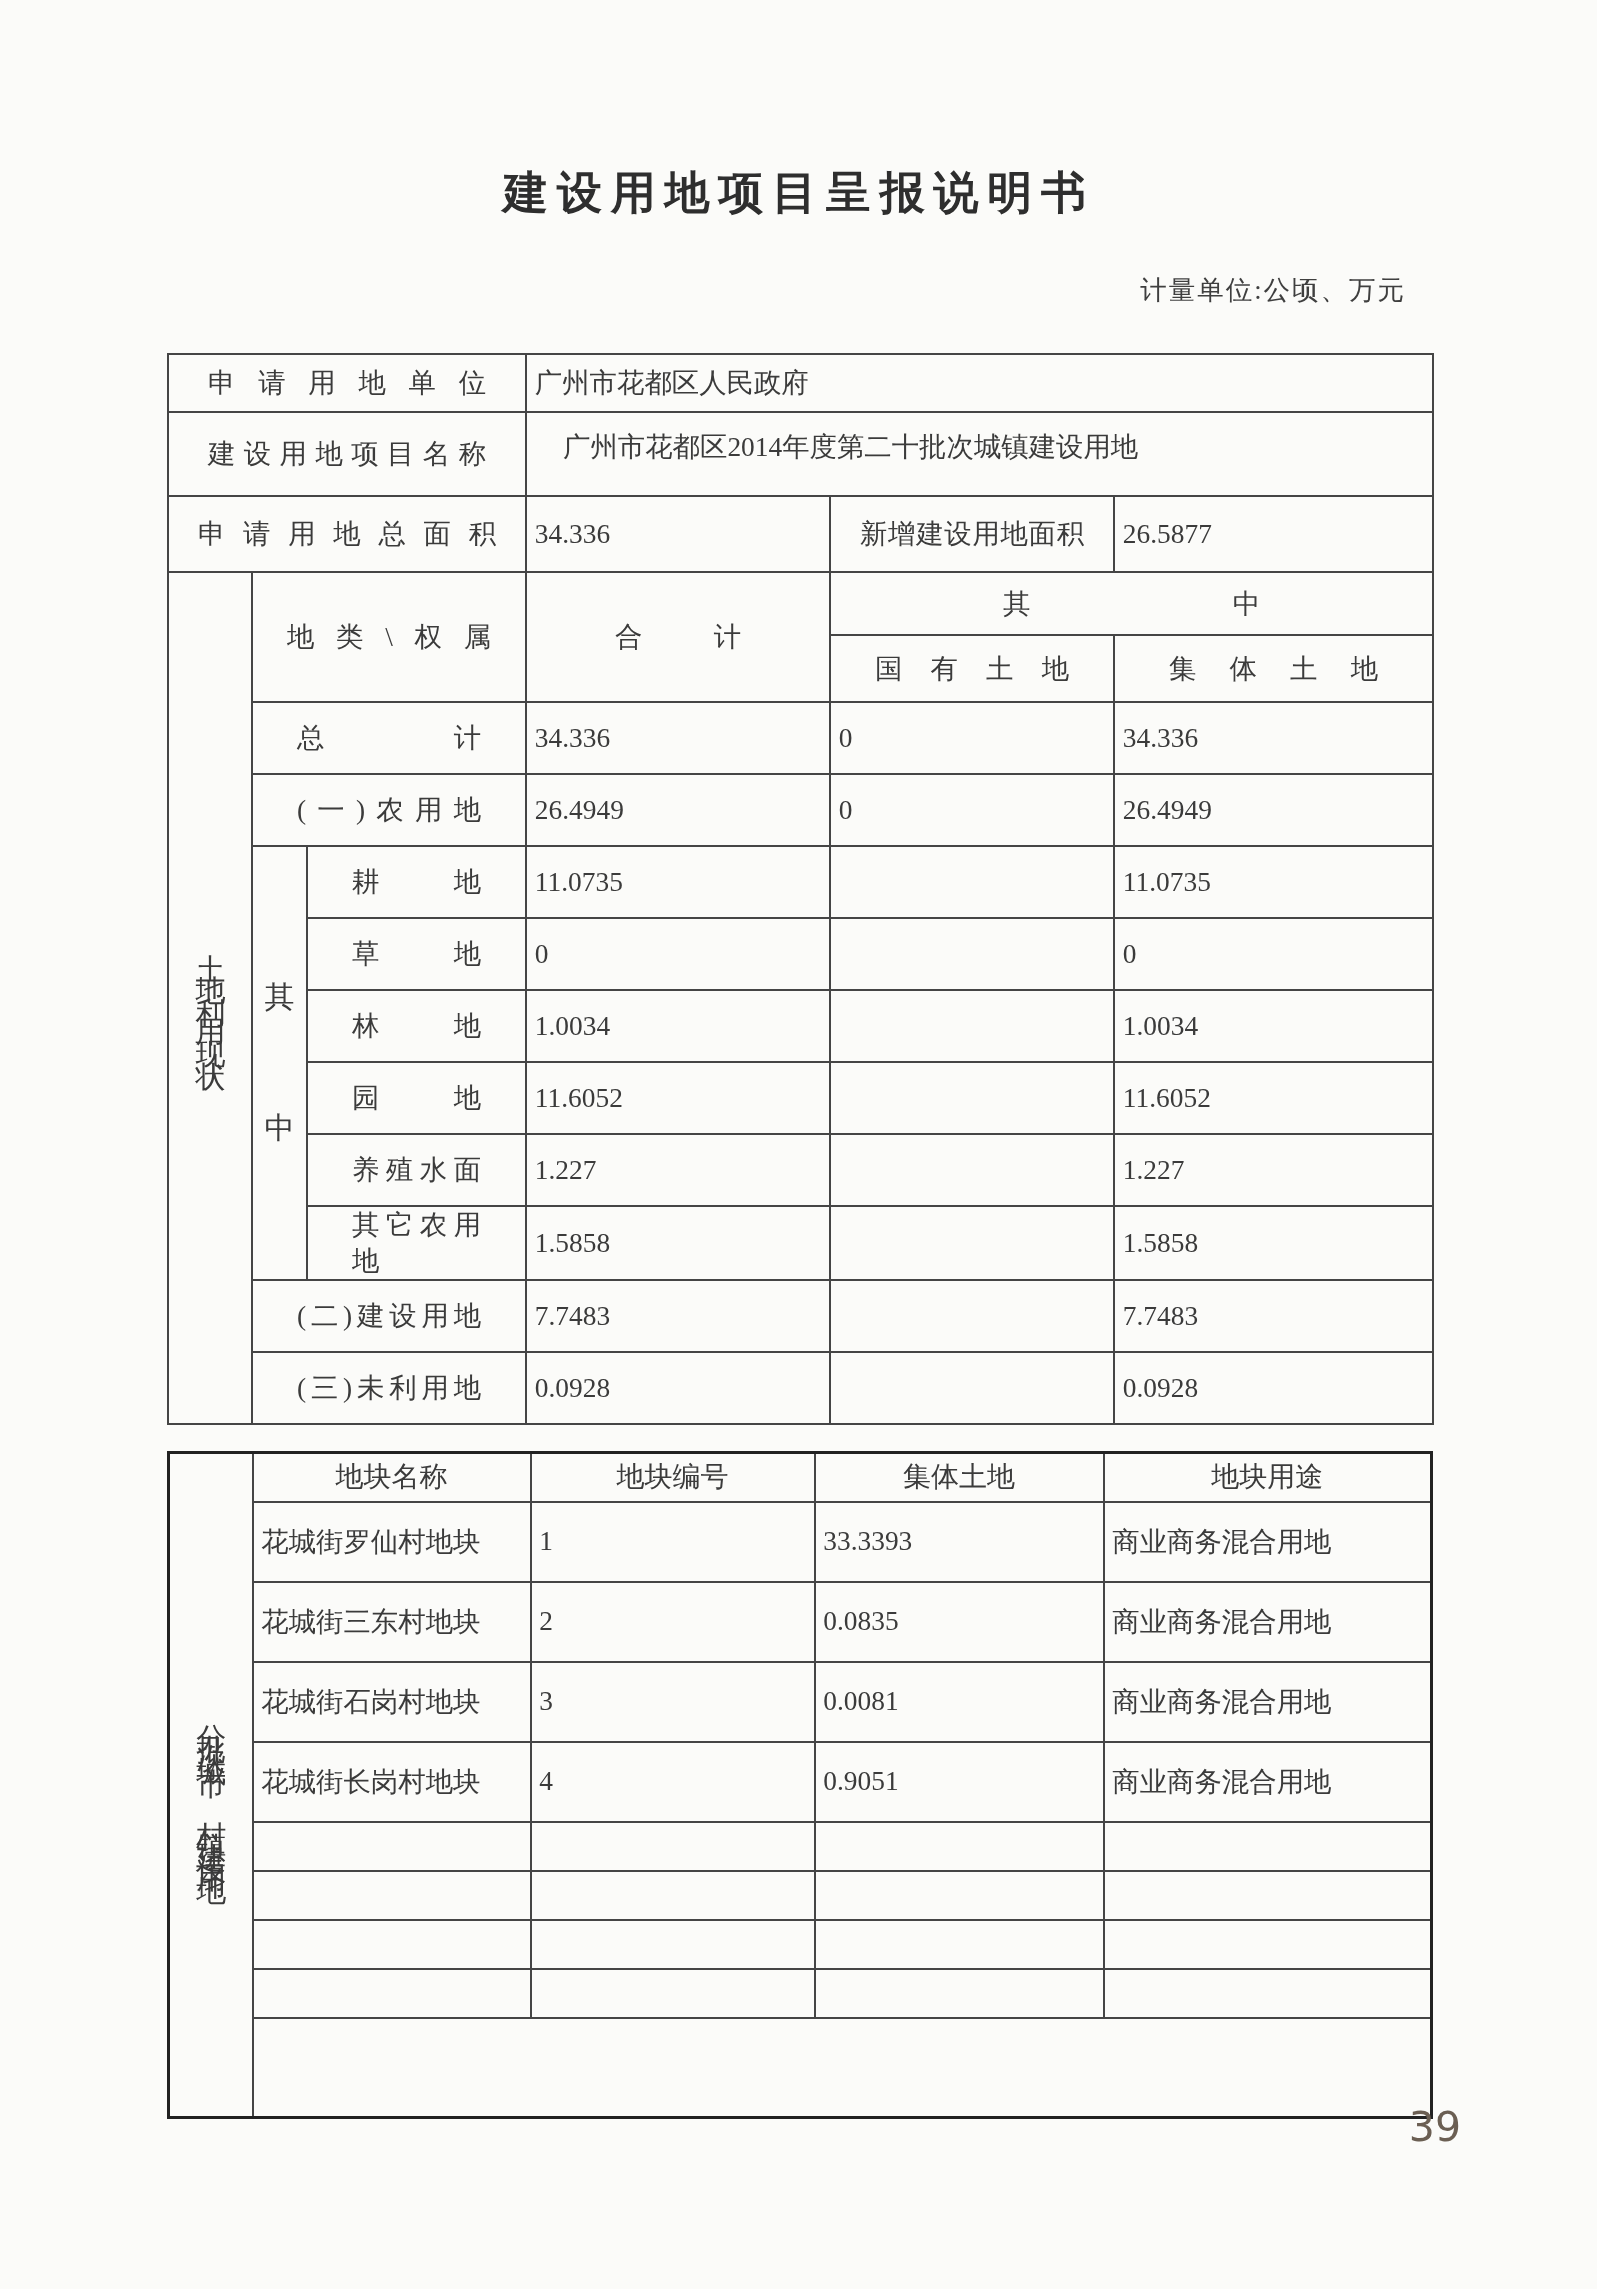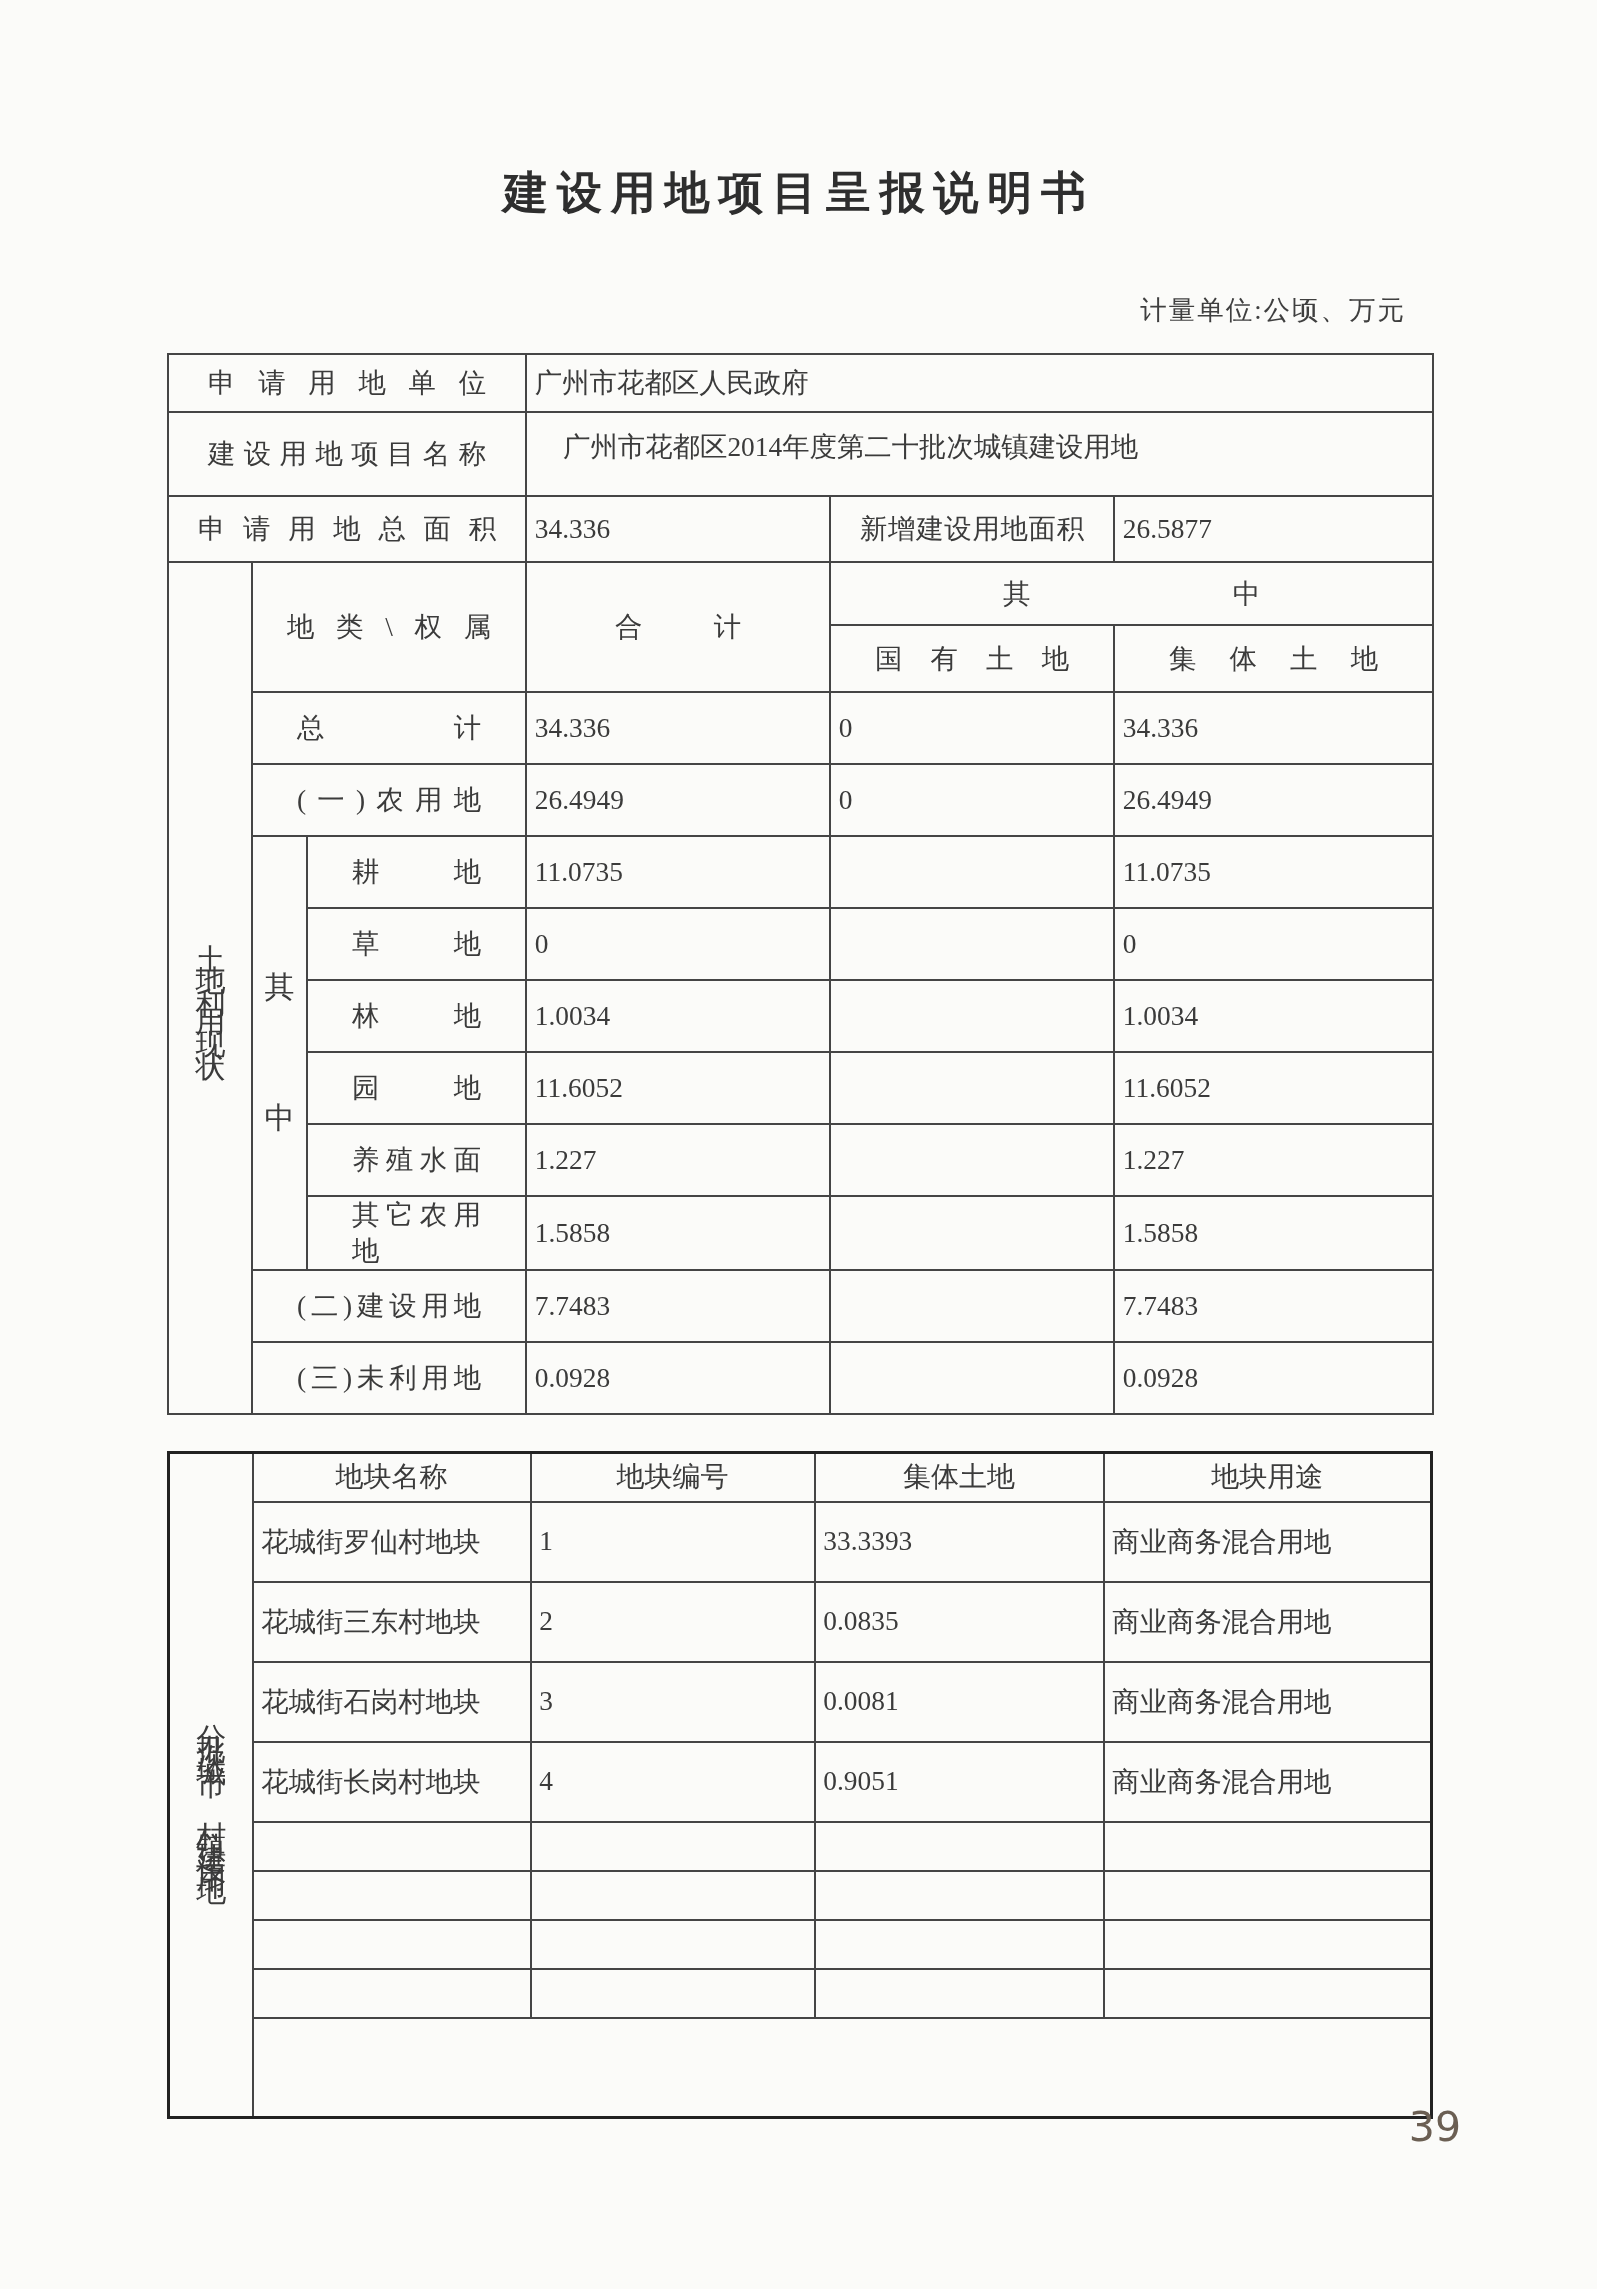--- a/index.html
+++ b/index.html
@@ -10,39 +10,39 @@
     color:#3b3b3b;
     font-family:"Liberation Serif","DejaVu Serif",serif;
   }
   
   .title {
     position:absolute; top:163px; left:0; width:100%;
     text-align:center; font-size:45px; font-weight:bold;
     letter-spacing:8.8px; color:#2e2e2e;
   }
   .unit-note {
-    position:absolute; top:292px; right:192px;
+    position:absolute; top:272px; right:192px;
     font-size:26.5px; letter-spacing:2px; color:#3f3f3f;
   }
   .page-number {
     position:absolute; top:2103px; right:137px;
     font-size:41px; color:#6b5f53;
     font-family:"DejaVu Sans","Liberation Sans",sans-serif;
   }
   
   table { border-collapse:collapse; table-layout:fixed; position:absolute; left:167px; width:1264px; }
   .t1 { top:353px; border:2.9px solid #2b2b2b; }
   .t2 { top:1451px; border:3.9px solid #222; }
   td {
     border:2px solid #454545;
     font-size:27.4px; vertical-align:middle;
     overflow:hidden;
   }
   
-  .rh82{height:58px}.rh84{height:84px}.rh76{height:66px}.rh64{height:63px}
+  .rh82{height:58px}.rh84{height:84px}.rh76{height:76px}.rh64{height:63px}
   .rh68{height:67px}.rh73{height:72px}.rh50{height:49px}.rh72{height:80px}.rh102{height:100px}
   
   .just {
     display:block; text-align:justify; text-align-last:justify;
     text-justify:inter-character; font-size:27.4px;
   }
   .j30{margin:0 29px}.j35{margin:0 34px}.j40{margin:0 39px}.j45{margin:0 44px}
   .j55{margin:0 54px}.j90{margin:0 88px}.j175{margin:0 172px}
   
   .val { padding-left:7.8px; font-size:27.4px; }

